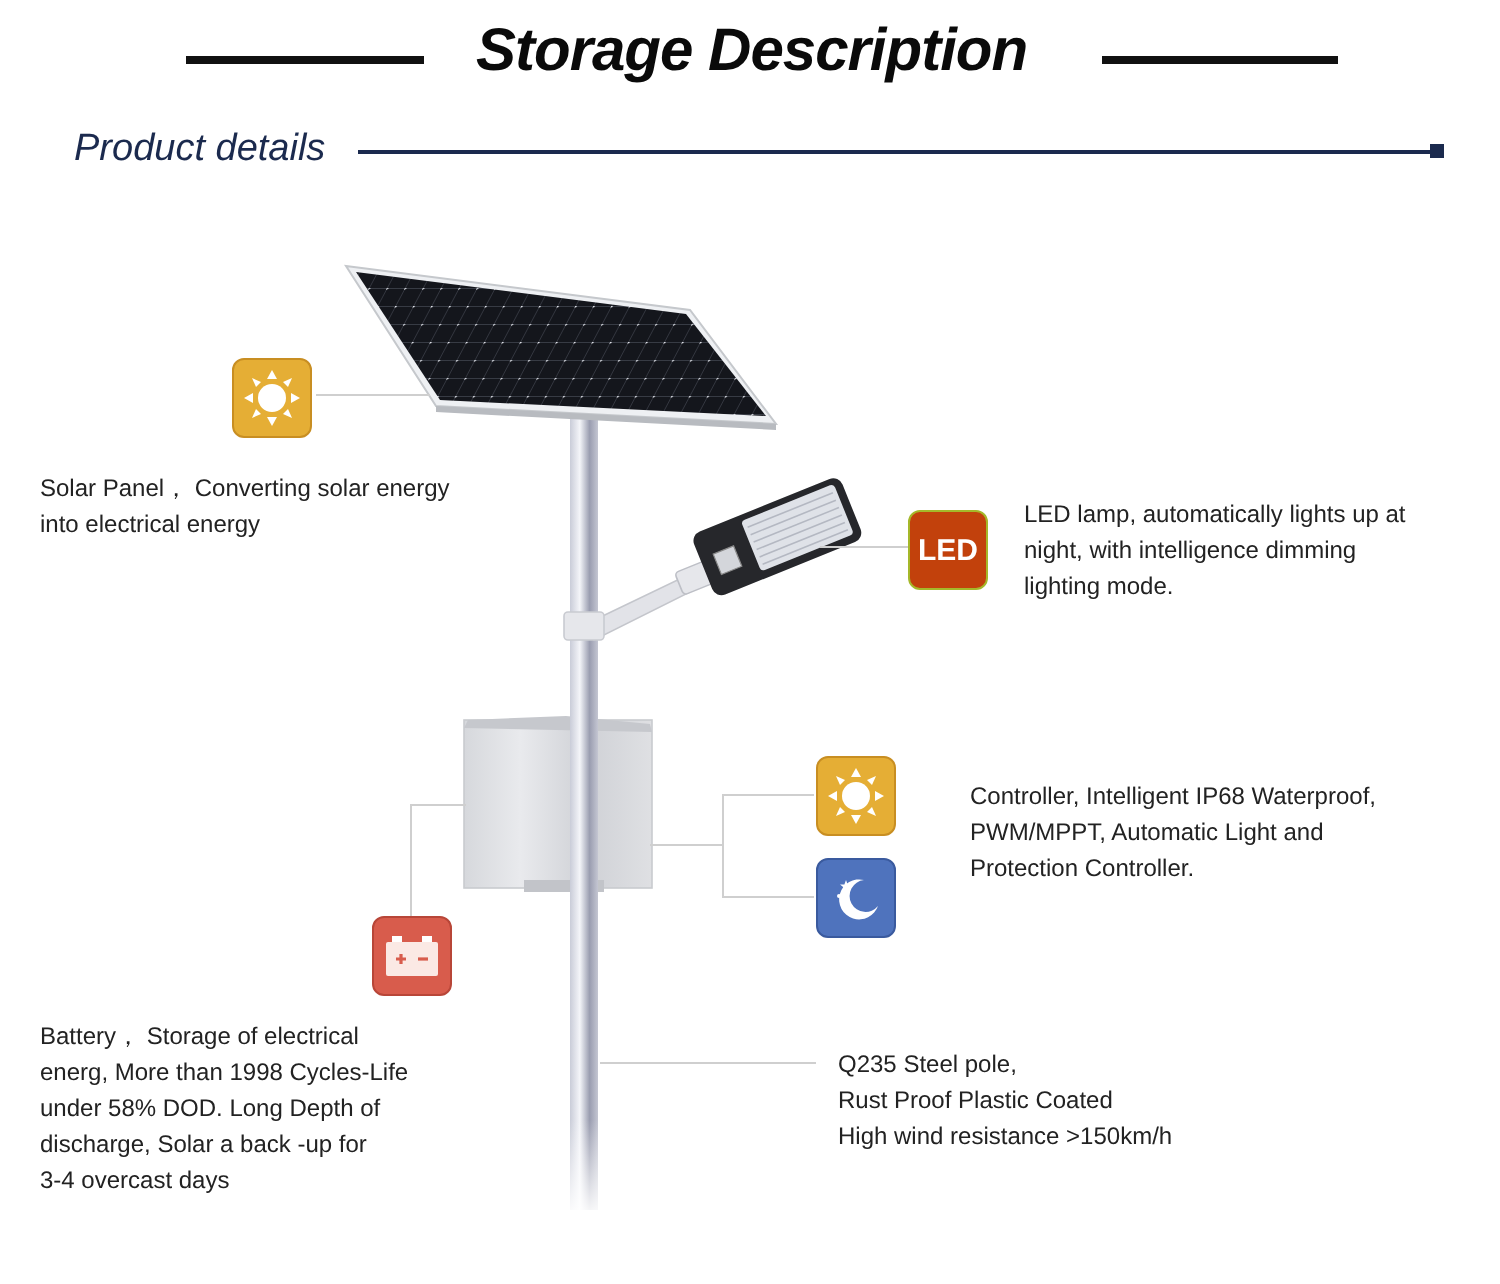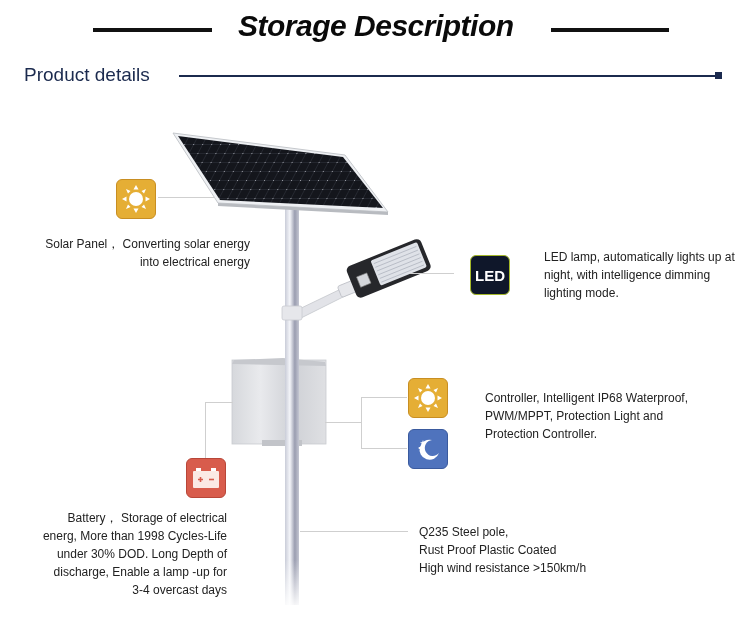--- a/index.html
+++ b/index.html
@@ -6,37 +6,37 @@
   html, body { width: 750px; height: 642px; background: #ffffff; overflow: hidden; }
   body { position: relative; font-family: "Liberation Sans", sans-serif; color: #222; }
 
   .title-row { position: absolute; top: 8px; left: 0; width: 750px; height: 40px; }
   .title-dash { position: absolute; top: 20px; height: 4px; background: #111; }
   .title-dash.left { left: 93px; width: 119px; }
   .title-dash.right { left: 551px; width: 118px; }
   .title-text { position: absolute; left: 238px; top: 1px; font-size: 30px; font-weight: bold; font-style: italic; color: #0a0a0a; letter-spacing: -0.5px; white-space: nowrap; }
 
   .section-header { position: absolute; top: 64px; left: 21px; width: 705px; height: 26px; }
-  .section-title { position: absolute; left: 3px; top: 0; font-size: 19px; color: #1b2a4e; white-space: nowrap; }
+  .section-title { position: absolute; left: 16px; top: 0; font-size: 19px; color: #1b2a4e; white-space: nowrap; font-style: italic; }
   .section-rule { position: absolute; left: 158px; top: 11px; width: 536px; height: 1.5px; background: #1b2a4e; }
   .section-end { position: absolute; left: 694px; top: 8px; width: 7px; height: 7px; background: #1b2a4e; }
 
   .illustration { position: absolute; left: 0; top: 0; width: 750px; height: 642px; }
 
   .icon-tile { position: absolute; width: 40px; height: 40px; border-radius: 6px; display: flex; align-items: center; justify-content: center; }
   .icon-tile svg { display: block; }
   .tile-sun { background: #e5ae35; border: 1.5px solid #c88e22; }
   .tile-moon { background: #4f73bd; border: 1.5px solid #3a5a9e; }
-  .tile-led { background: #0f172a; border: 1.5px solid #a5b82a; color: #fff; font-weight: bold; font-size: 15px; margin-left: 16px; }
+  .tile-led { background: #c2410c; border: 1.5px solid #a5b82a; color: #fff; font-weight: bold; font-size: 15px; }
   .tile-battery { background: #d85c4c; border: 1.5px solid #b84638; }
 
   .leader { position: absolute; background: #cfcfcf; }
 
   .desc { position: absolute; font-size: 12px; line-height: 18px; color: #222; white-space: nowrap; }
-  .desc.right-align { text-align: right; }
+  .desc.right-align { text-align: left; }
   .desc .line { display: block; }
 </style>
 </head>
 <body>
 
 <div class="title-row">
   <div class="title-dash left"></div>
   <div class="title-text">Storage Description</div>
   <div class="title-dash right"></div>
 </div>
@@ -137,21 +137,21 @@
   </svg>
 </div>
 <div class="desc right-align" style="left:20px; top:235px; width:230px;">
   <span class="line">Solar Panel， Converting solar energy</span>
   <span class="line">into electrical energy</span>
 </div>
 
 <div class="icon-tile tile-led" style="left:454px; top:255px;">
   <span>LED</span>
 </div>
-<div class="desc" style="left:512px; top:248px;margin-left:32px;">
+<div class="desc" style="left:512px; top:248px;">
   <span class="line">LED lamp, automatically lights up at</span>
   <span class="line">night, with intelligence dimming</span>
   <span class="line">lighting mode.</span>
 </div>
 
 <div class="icon-tile tile-sun" style="left:408px; top:378px;">
   <svg width="30" height="30" viewBox="0 0 30 30">
     <circle cx="15" cy="15" r="7" fill="#fff"></circle>
     <g fill="#fff">
       <polygon points="15,1 17.5,5.5 12.5,5.5"></polygon>
@@ -167,38 +167,38 @@
 </div>
 <div class="icon-tile tile-moon" style="left:408px; top:429px;">
   <svg width="30" height="30" viewBox="0 0 30 30">
     <path d="M19 6 A10 10 0 1 0 26 19 A8 8 0 1 1 19 6 Z" fill="#fff"></path>
     <polygon points="10,6 10.8,8.2 13,8.3 11.3,9.6 11.9,11.8 10,10.5 8.1,11.8 8.7,9.6 7,8.3 9.2,8.2" fill="#fff"></polygon>
     <circle cx="6.5" cy="14" r="1" fill="#fff"></circle>
   </svg>
 </div>
 <div class="desc" style="left:485px; top:389px;">
   <span class="line">Controller, Intelligent IP68 Waterproof,</span>
-  <span class="line">PWM/MPPT, Protection Light and</span>
+  <span class="line">PWM/MPPT, Automatic Light and</span>
   <span class="line">Protection Controller.</span>
 </div>
 
 <div class="icon-tile tile-battery" style="left:186px; top:458px;">
   <svg width="28" height="22" viewBox="0 0 28 22">
     <rect x="4" y="1" width="5" height="3" fill="#fff"></rect>
     <rect x="19" y="1" width="5" height="3" fill="#fff"></rect>
     <rect x="1" y="4" width="26" height="17" rx="1" fill="#fbe9e4"></rect>
     <path d="M6 12.5 H11 M8.5 10 V15" stroke="#d85c4c" stroke-width="1.6"></path>
     <path d="M17 12.5 H22" stroke="#d85c4c" stroke-width="1.6"></path>
   </svg>
 </div>
 <div class="desc right-align" style="left:20px; top:509px; width:207px;">
   <span class="line">Battery， Storage of electrical</span>
   <span class="line">energ, More than 1998 Cycles-Life</span>
-  <span class="line">under 30% DOD. Long Depth of</span>
-  <span class="line">discharge, Enable a lamp -up for</span>
+  <span class="line">under 58% DOD. Long Depth of</span>
+  <span class="line">discharge, Solar a back -up for</span>
   <span class="line">3-4 overcast days</span>
 </div>
 
 <div class="desc" style="left:419px; top:523px;">
   <span class="line">Q235 Steel pole,</span>
   <span class="line">Rust Proof Plastic Coated</span>
   <span class="line">High wind resistance &gt;150km/h</span>
 </div>
 
 </body></html>

